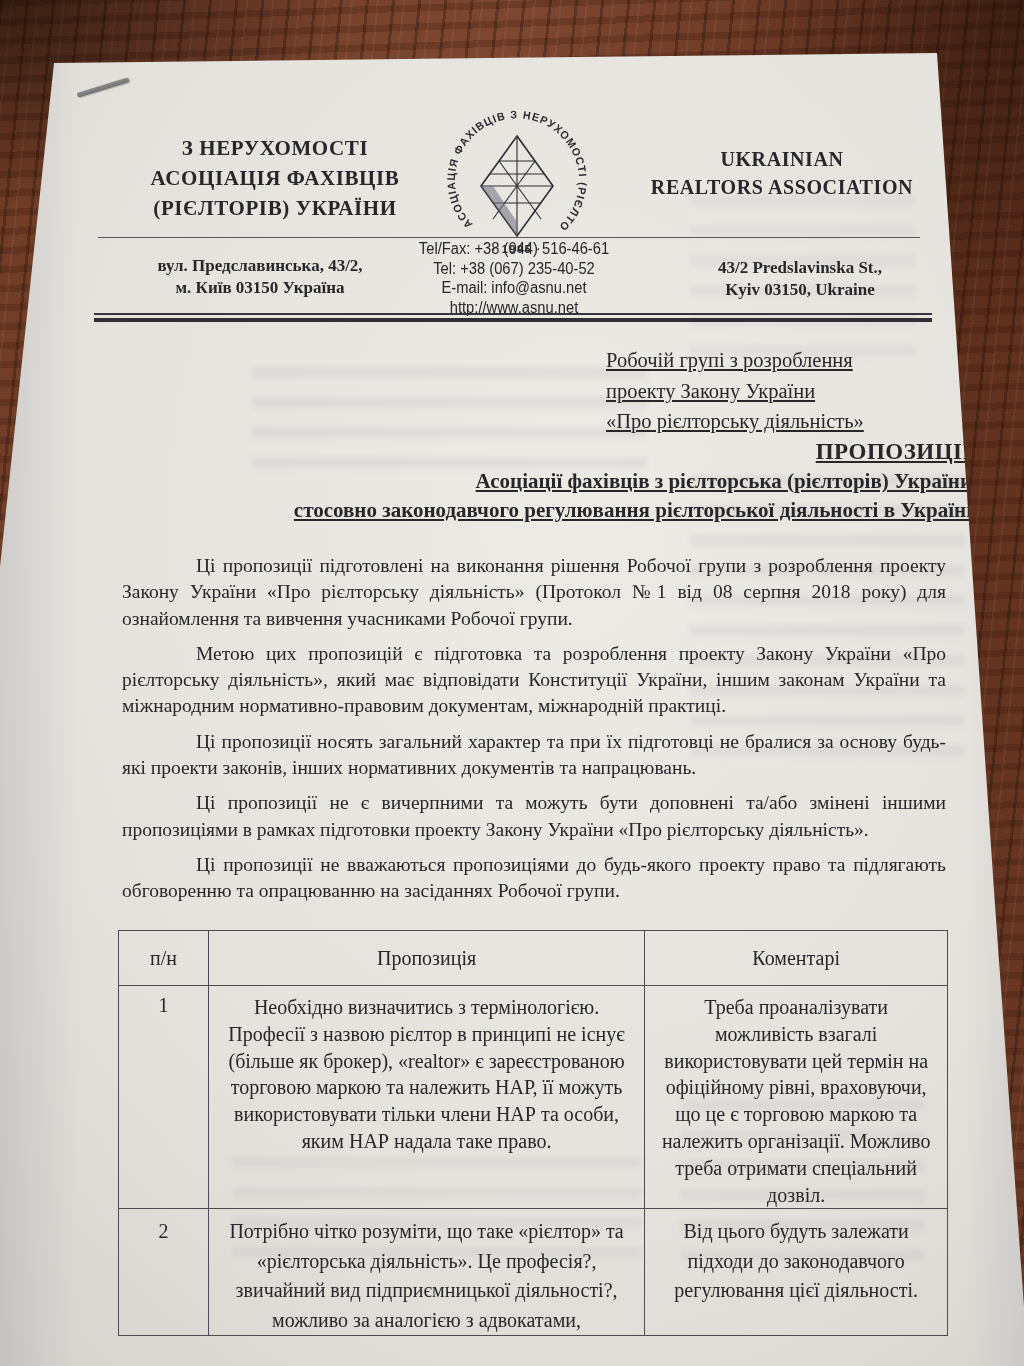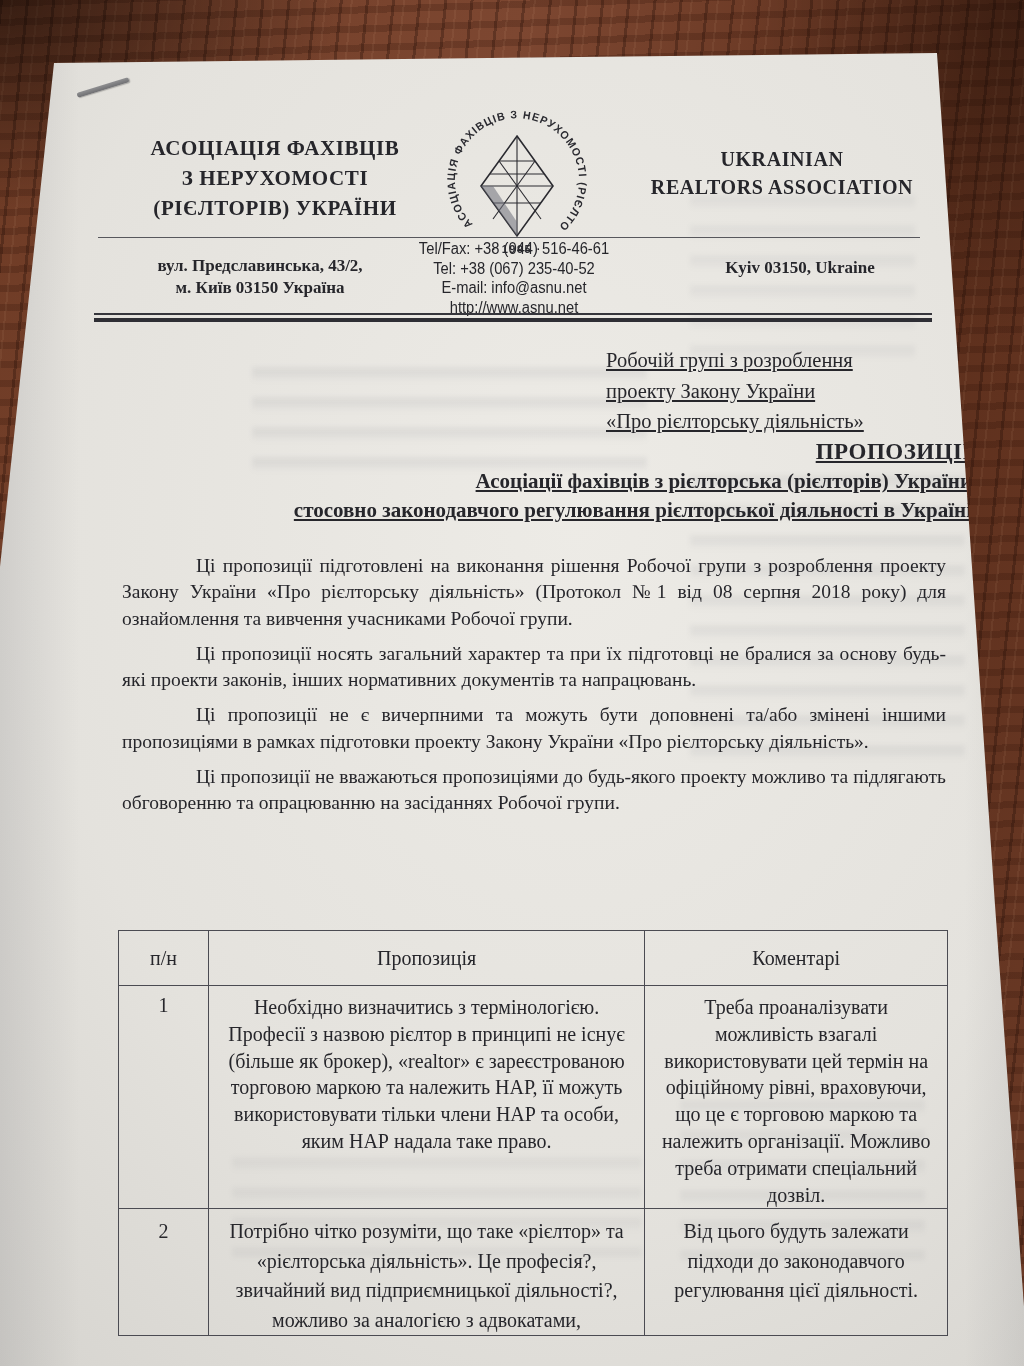--- a/index.html
+++ b/index.html
@@ -95,22 +95,22 @@
   <div class="paper" data-interactable="false">
     <div class="staple" data-interactable="false"></div>
 
     <div class="ghost g1" data-interactable="false"></div>
     <div class="ghost g2" data-interactable="false"></div>
     <div class="ghost g3" data-interactable="false"></div>
     <div class="ghost g4" data-interactable="false"></div>
     <div class="ghost g5" data-interactable="false"></div>
 
     <div class="org-ua" data-interactable="false">
+      <div data-interactable="false">З НЕРУХОМОСТІ</div>
       <div data-interactable="false">АСОЦІАЦІЯ ФАХІВЦІВ</div>
-      <div data-interactable="false">З НЕРУХОМОСТІ</div>
       <div data-interactable="false">(РІЄЛТОРІВ) УКРАЇНИ</div>
     </div>
 
     <svg class="logo" viewBox="0 0 160 160" data-interactable="false">
       <defs>
         <path id="circlePath" d="M 36 124 A 62 62 0 1 1 124 124" fill="none"></path>
       </defs>
       <text font-family="Liberation Sans, sans-serif" font-size="11" font-weight="bold" letter-spacing="1.2">
         <textPath href="#circlePath" textLength="378" lengthAdjust="spacingAndGlyphs" data-interactable="false">АСОЦІАЦІЯ ФАХІВЦІВ З НЕРУХОМОСТІ (РІЄЛТОРІВ) УКРАЇНИ</textPath>
       </text>
@@ -139,20 +139,21 @@
       <div data-interactable="false">вул. Предславинська, 43/2,</div>
       <div data-interactable="false">м. Київ 03150 Україна</div>
     </div>
     <div class="contacts" data-interactable="false">
       <div data-interactable="false">Tel/Fax: +38 (044) 516-46-61</div>
       <div data-interactable="false">Tel: +38 (067) 235-40-52</div>
       <div data-interactable="false">E-mail: info@asnu.net</div>
       <div data-interactable="false">http://www.asnu.net</div>
     </div>
     <div class="addr-en" data-interactable="false">
+      <div data-interactable="false">43/2 Predslavinska St.,</div>
       <div data-interactable="false">Kyiv 03150, Ukraine</div>
     </div>
 
     <div class="rule-double" data-interactable="false">
       <div class="r1" data-interactable="false"></div>
       <div class="r2" data-interactable="false"></div>
     </div>
 
     <div class="addressee" data-interactable="false">
       <div data-interactable="false">Робочій групі з розроблення</div>
@@ -161,23 +162,24 @@
     </div>
 
     <div class="doc-title" data-interactable="false">
       <div class="t1" data-interactable="false">ПРОПОЗИЦІЇ</div>
       <div class="t2" data-interactable="false">Асоціації фахівців з рієлторська (рієлторів) України</div>
       <div class="t3" data-interactable="false">стосовно законодавчого регулювання рієлторської діяльності в Україні</div>
     </div>
 
     <div class="body-text" data-interactable="false">
       <p data-interactable="false">Ці пропозиції підготовлені на виконання рішення Робочої групи з розроблення проекту Закону України «Про рієлторську діяльність» (Протокол №1 від 08 серпня 2018 року) для ознайомлення та вивчення учасниками Робочої групи.</p>
+      <p data-interactable="false">Метою цих пропозицій є підготовка та розроблення проекту Закону України «Про рієлторську діяльність», який має відповідати Конституції України, іншим законам України та міжнародним нормативно-правовим документам, міжнародній практиці.</p>
       <p data-interactable="false">Ці пропозиції носять загальний характер та при їх підготовці не бралися за основу будь-які проекти законів, інших нормативних документів та напрацювань.</p>
       <p data-interactable="false">Ці пропозиції не є вичерпними та можуть бути доповнені та/або змінені іншими пропозиціями в рамках підготовки проекту Закону України «Про рієлторську діяльність».</p>
-      <p data-interactable="false">Ці пропозиції не вважаються пропозиціями до будь-якого проекту можливо та підлягають обговоренню та опрацюванню на засіданнях Робочої групи.</p>
+      <p data-interactable="false">Ці пропозиції не вважаються пропозиціями до будь-якого проекту право та підлягають обговоренню та опрацюванню на засіданнях Робочої групи.</p>
     </div>
 
     <table class="proposals" data-interactable="false">
       <colgroup>
         <col style="width:90px">
           <col style="width:437px">
           <col style="width:303px">
       </colgroup>
       <tbody>
           <tr data-interactable="false">

